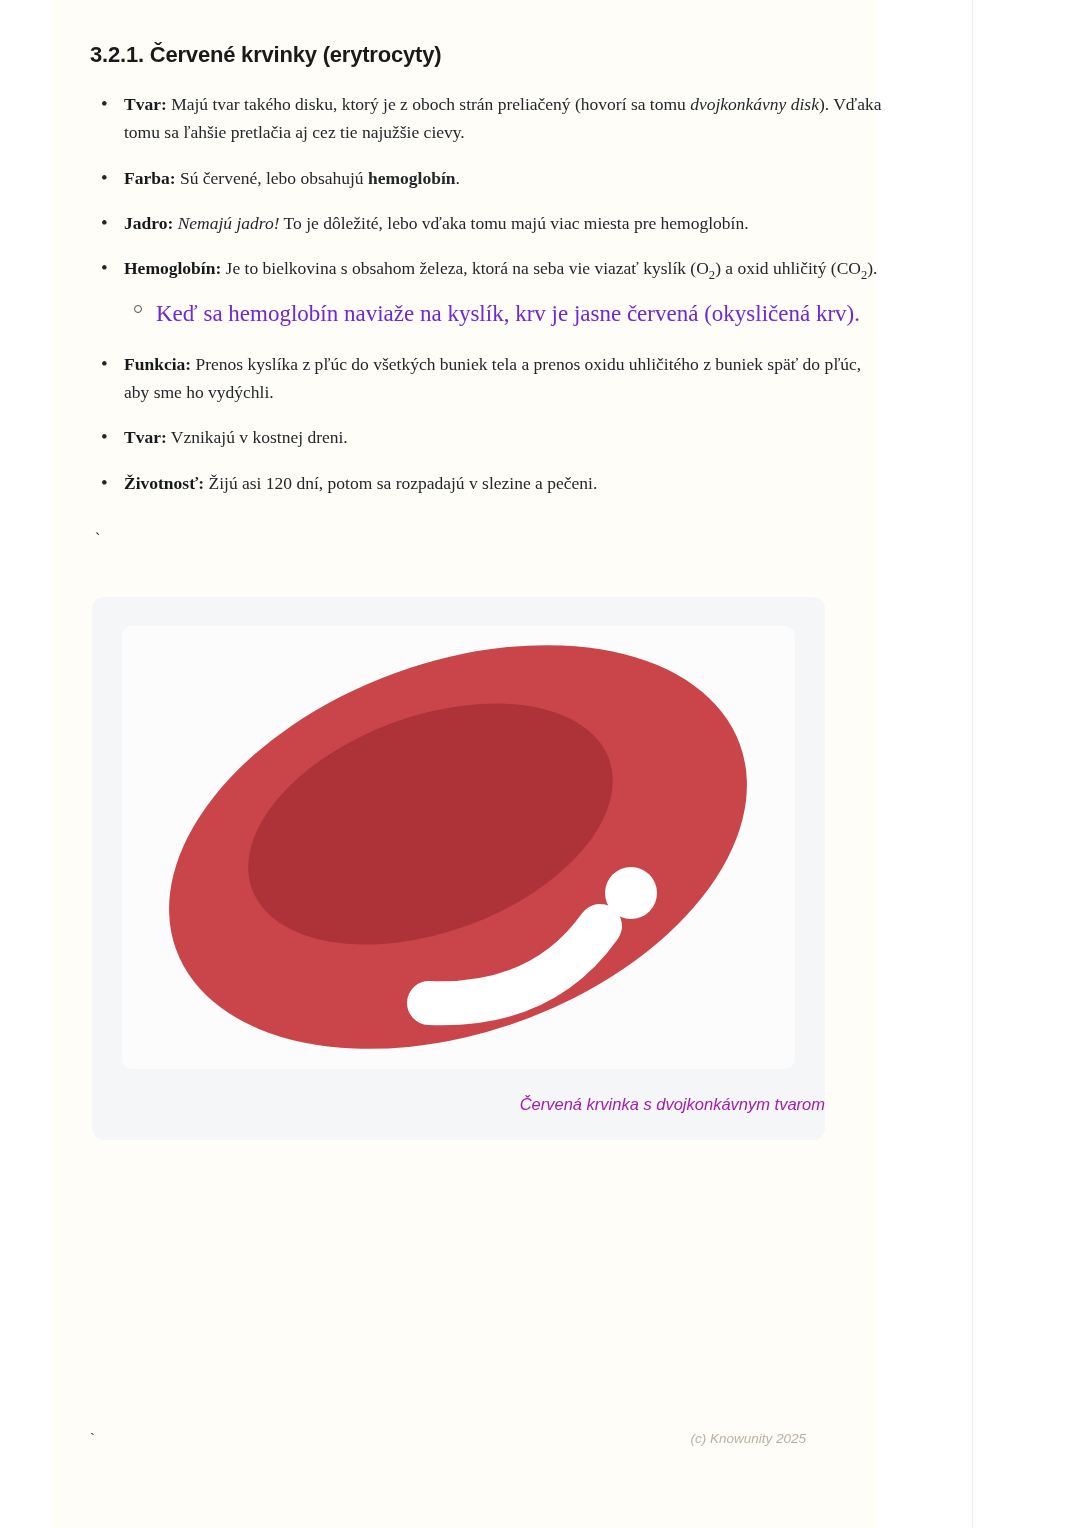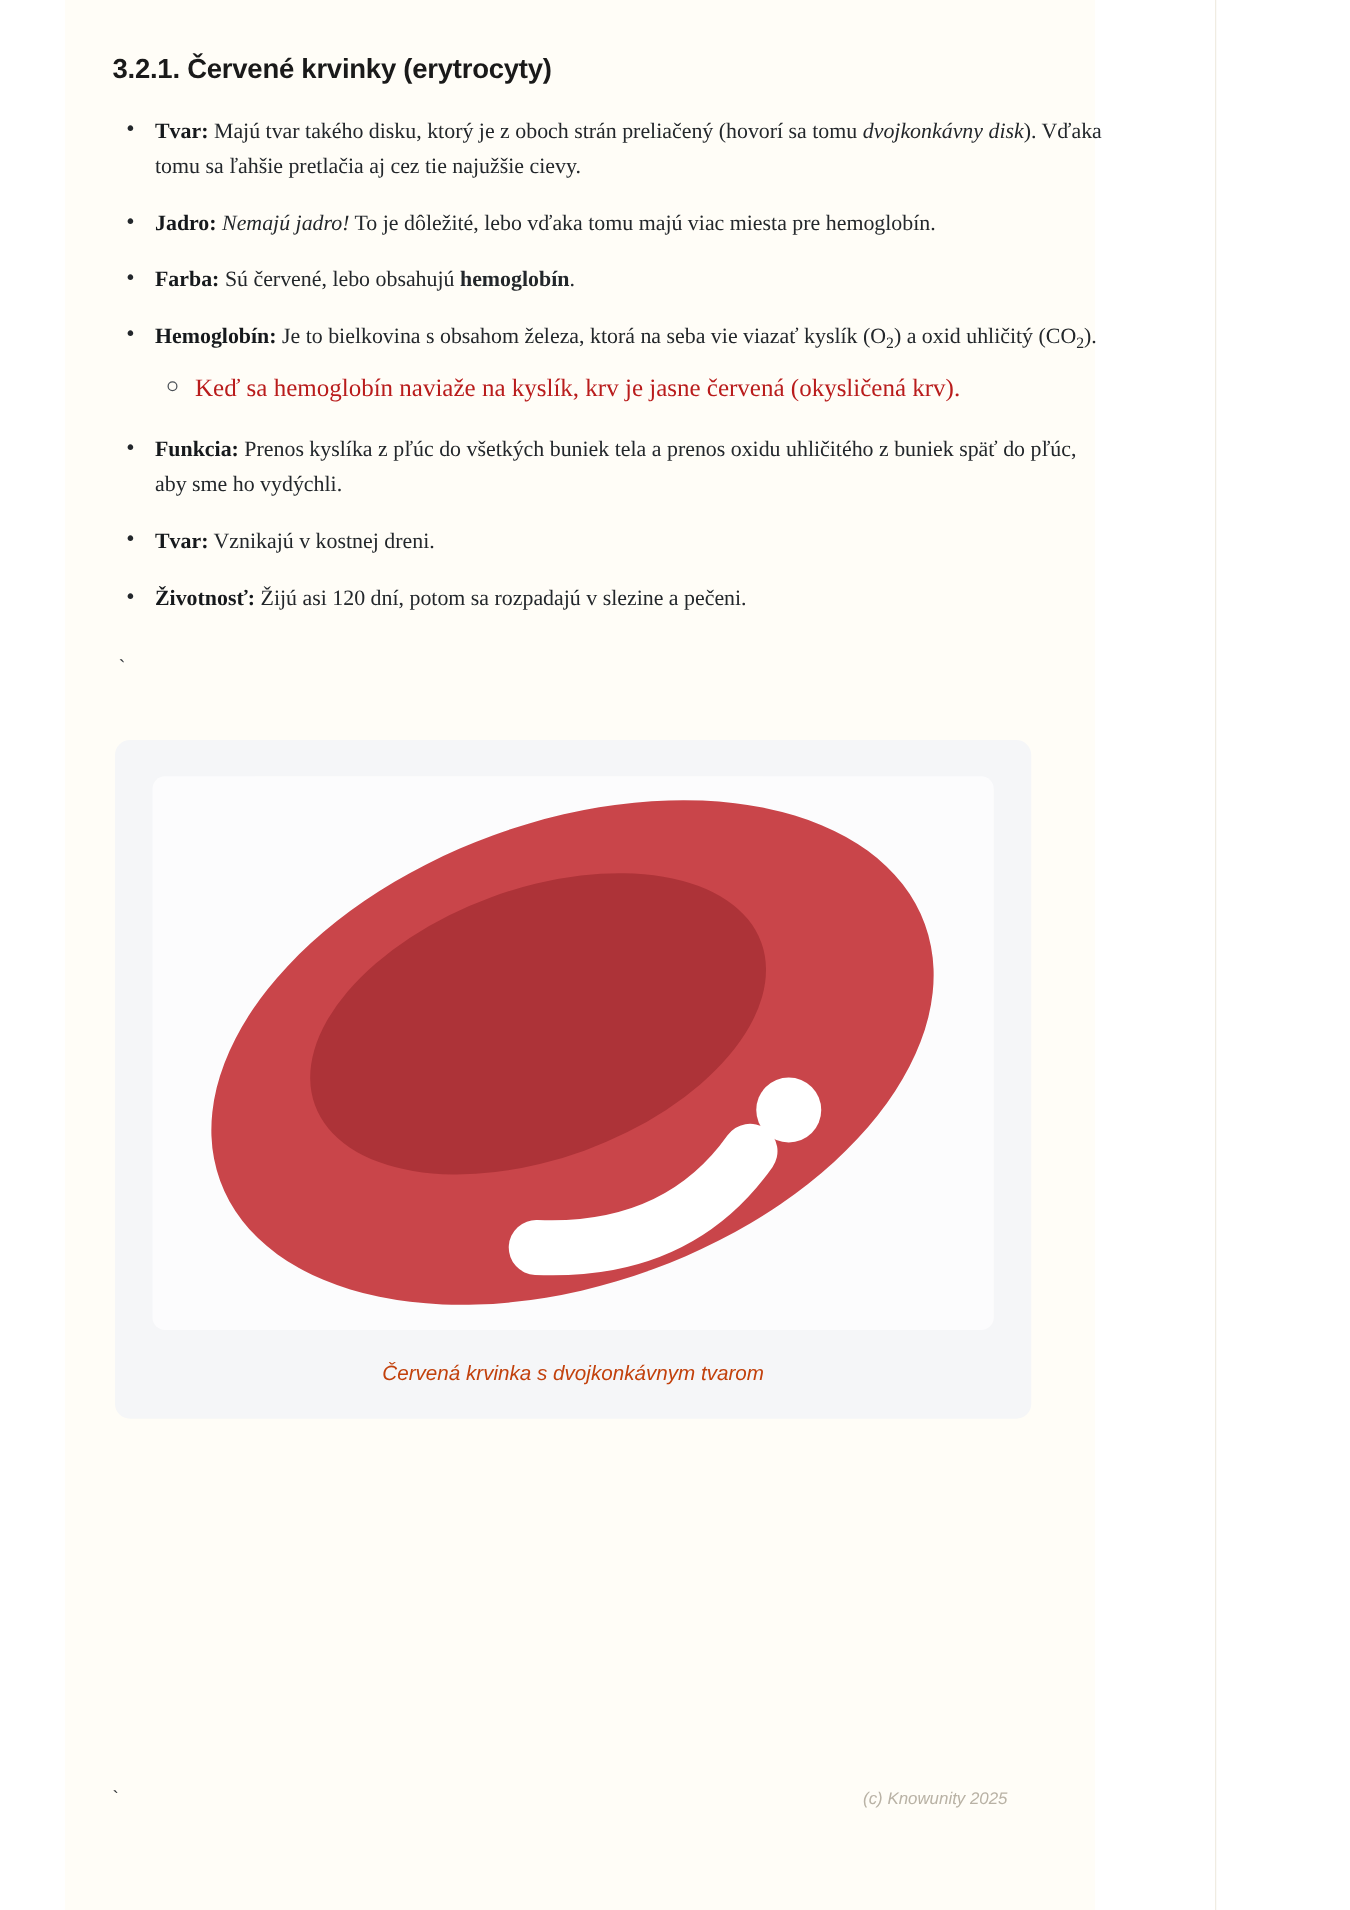--- a/index.html
+++ b/index.html
@@ -86,23 +86,23 @@
   .bd { font-weight: bold; }
   ul.sub {
     list-style: none;
     margin: 10px 0 0 0;
     padding: 0;
   }
   ul.sub > li {
     position: relative;
     padding-left: 32px;
     margin-bottom: 12px;
-    font-size: 20px;
+    font-size: 23px;
     line-height: 1.62;
-    color: #b91c1c;
+    color: #6d28d9;
   }
   ul.sub > li::before {
     content: "";
     position: absolute;
     left: 10px;
     top: 10px;
     width: 6px;
     height: 6px;
     border: 1.4px solid #4a4f55;
     border-radius: 50%;
@@ -128,24 +128,24 @@
     width: 673px;
     height: 443px;
     background: #fcfcfd;
     border-radius: 10px;
     display: flex;
     align-items: center;
     justify-content: center;
     overflow: hidden;
   }
   .figure-caption {
-    text-align: center;
+    text-align: right;
     font-style: italic;
     font-size: 16.5px;
-    color: #c2410c;
+    color: #a21caf;
     margin-top: 26px;
   }
   .footer {
     position: absolute;
     left: 90px;
     right: 110px;
     top: 1430px;
     display: flex;
     align-items: center;
     justify-content: space-between;
@@ -173,25 +173,25 @@
 
     <h1 class="section-title">3.2.1. Červené krvinky (erytrocyty)</h1>
 
     <ul class="bullets">
 
       <li>
         <span class="lbl">Tvar:</span><span><span> Majú tvar takého disku, ktorý je z oboch strán preliačený (hovorí sa tomu </span><span class="it">dvojkonkávny disk</span><span>). Vďaka tomu sa ľahšie pretlačia aj cez tie najužšie cievy.</span></span>
       </li>
 
       <li>
+        <span class="lbl">Farba:</span><span><span> Sú červené, lebo obsahujú </span><span class="bd">hemoglobín</span><span>.</span></span>
+      </li>
+
+      <li>
         <span class="lbl">Jadro:</span><span><span> </span><span class="it">Nemajú jadro!</span><span> To je dôležité, lebo vďaka tomu majú viac miesta pre hemoglobín.</span></span>
-      </li>
-
-      <li>
-        <span class="lbl">Farba:</span><span><span> Sú červené, lebo obsahujú </span><span class="bd">hemoglobín</span><span>.</span></span>
       </li>
 
       <li>
         <span class="lbl">Hemoglobín:</span><span><span> Je to bielkovina s obsahom železa, ktorá na seba vie viazať kyslík (O</span><sub>2</sub><span>) a oxid uhličitý (CO</span><sub>2</sub><span>).</span></span>
         <ul class="sub">
           <li>Keď sa hemoglobín naviaže na kyslík, krv je jasne červená (okysličená krv).</li>
         </ul>
       </li>
 
       <li>

